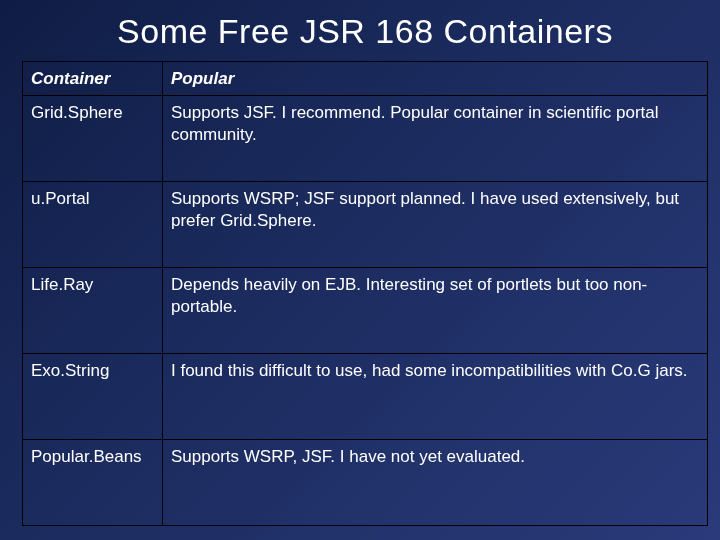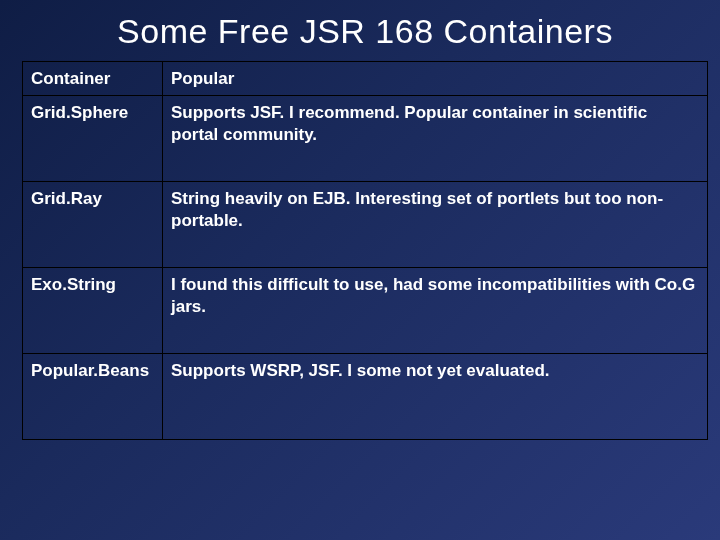--- a/index.html
+++ b/index.html
@@ -34,26 +34,27 @@
   th,td{
     border:1px solid #000;
     padding:6px 8px 6px 8px;
     text-align:left;
     vertical-align:top;
     font-size:17px;
     line-height:1.25;
   }
   th{
     font-weight:700;
+    font-style:italic;
   }
   tbody tr{
     height:86px;
   }
   tbody td{
-    font-weight:700;
+    font-weight:400;
   }
   .row-name{
     font-family:Arial,Helvetica,sans-serif;
   }
 </style>
 </head>
 <body>
 
 <div class="slide">
   <div class="title">Some Free JSR 168 Containers</div>
@@ -68,26 +69,30 @@
         <th>Container</th>
         <th>Popular</th>
       </tr>
     </thead>
     <tbody>
       <tr>
         <td class="row-name">Grid.Sphere</td>
         <td>Supports JSF.  I recommend.  Popular container in scientific portal community.</td>
       </tr>
       <tr>
-        <td class="row-name">Grid.Ray</td>
-        <td>String heavily on EJB.  Interesting set of portlets but too non-portable.</td>
+        <td class="row-name">u.Portal</td>
+        <td>Supports WSRP; JSF support planned. I have used extensively, but prefer Grid.Sphere.</td>
+      </tr>
+      <tr>
+        <td class="row-name">Life.Ray</td>
+        <td>Depends heavily on EJB.  Interesting set of portlets but too non-portable.</td>
       </tr>
       <tr>
         <td class="row-name">Exo.String</td>
         <td>I found this difficult to use, had some incompatibilities with Co.G jars.</td>
       </tr>
       <tr>
         <td class="row-name">Popular.Beans</td>
-        <td>Supports WSRP, JSF.  I some not yet evaluated.</td>
+        <td>Supports WSRP, JSF.  I have not yet evaluated.</td>
       </tr>
     </tbody>
   </table>
 </div>
 
 </body></html>

